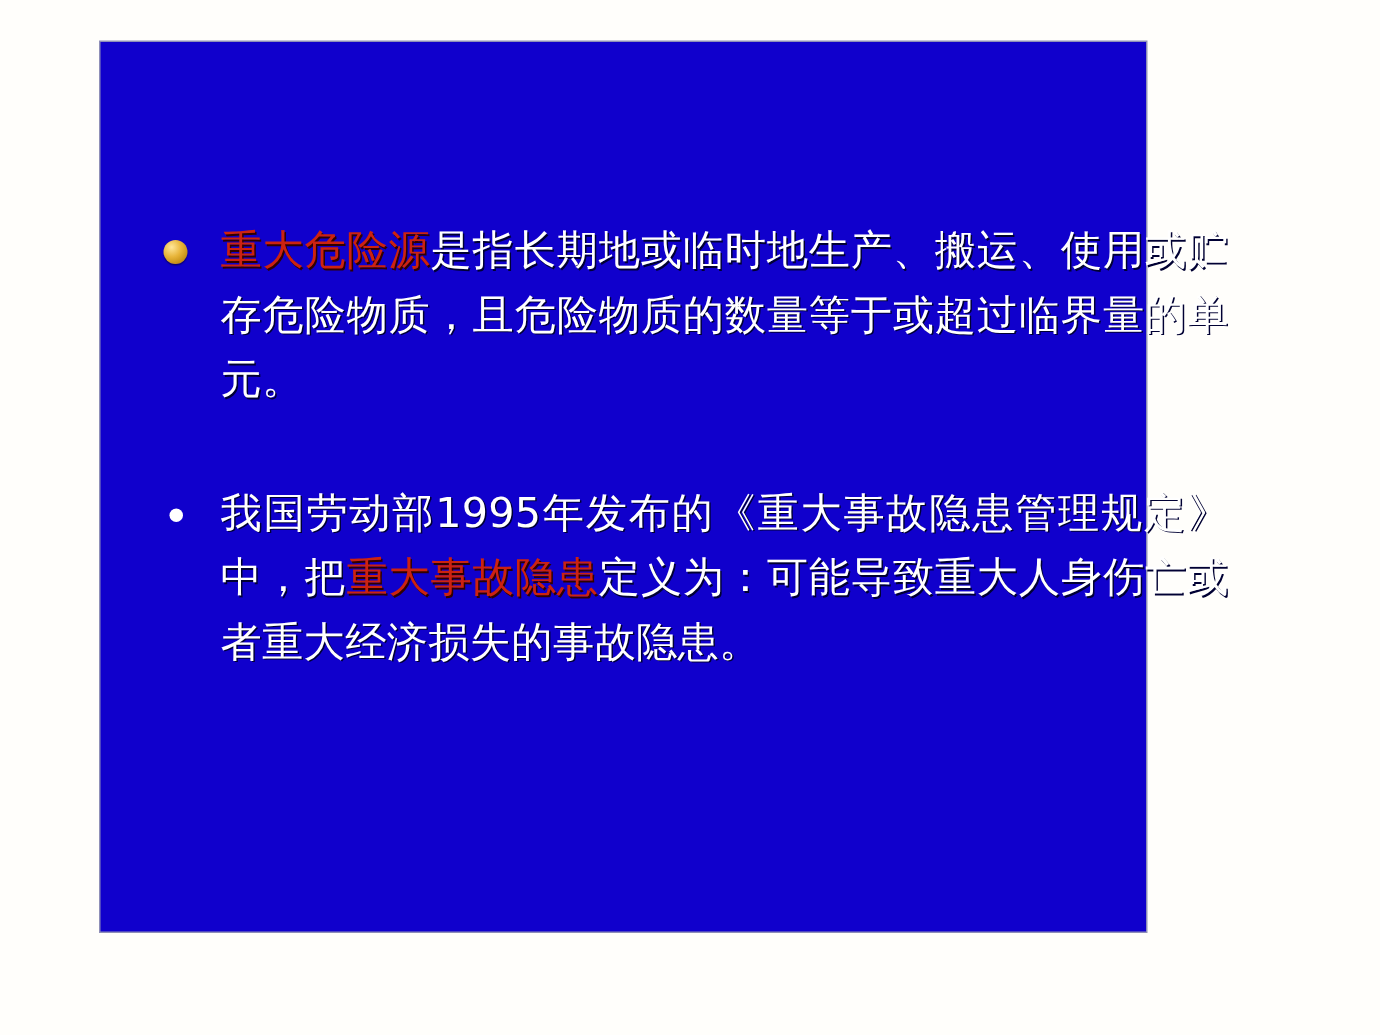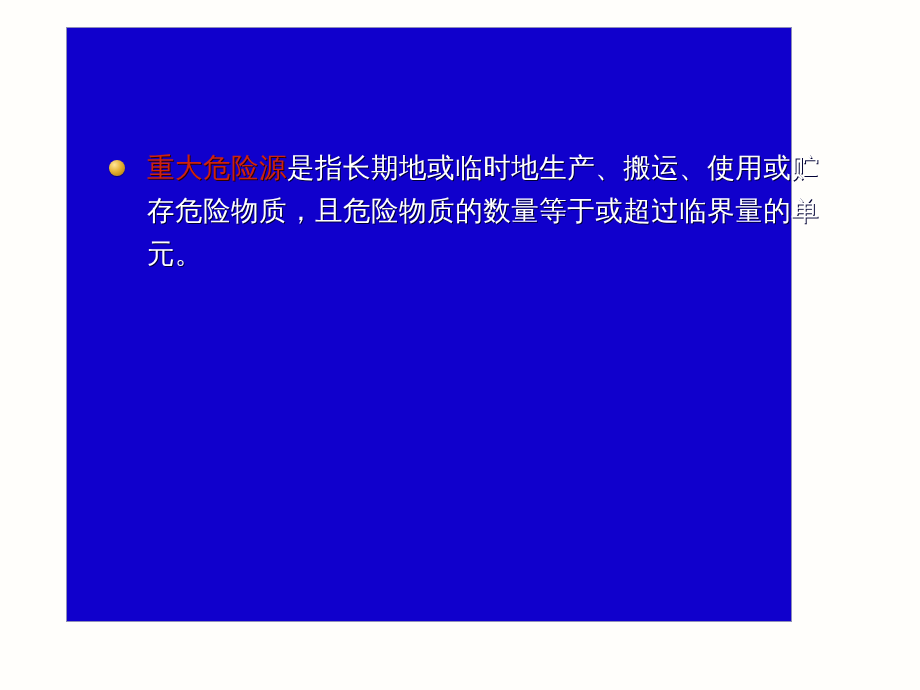--- a/index.html
+++ b/index.html
@@ -31,21 +31,20 @@
   }
 
   #slide-panel {
     position: absolute;
     left: 67px;
     top: 28px;
     width: 697px;
     height: 593px;
     background: #1000cc;
     box-shadow: 0 0 0 1px #8f8fb8;
-    padding-left: 27px;
   }
 
   #content-area {
     position: absolute;
     left: 40px;
     top: 118px;
     width: 712px;
   }
 
   .para-block {
@@ -118,16 +117,20 @@
 
   <div id="slide-panel">
     <div id="content-area">
 
       <div class="para-block">
         <span class="bullet bullet-sphere"></span>
         <p class="para-text"><span class="hl">重大危险源</span><span>是指长期地或临时地生产、搬运、使用或贮存危险物质，且危险物质的数量等于或超过临界量的单元。</span></p>
       </div>
 
 
+      <div class="para-block last">
+        <span class="bullet bullet-whitedot"></span>
+        <p class="para-text"><span>我国劳动部1995年发布的《重大事故隐患管理规定》中，把</span><span class="hl">重大事故隐患</span><span>定义为：可能导致重大人身伤亡或者重大经济损失的事故隐患。</span></p>
+      </div>
 
     </div>
   </div>
 </div>
 
 </body></html>

